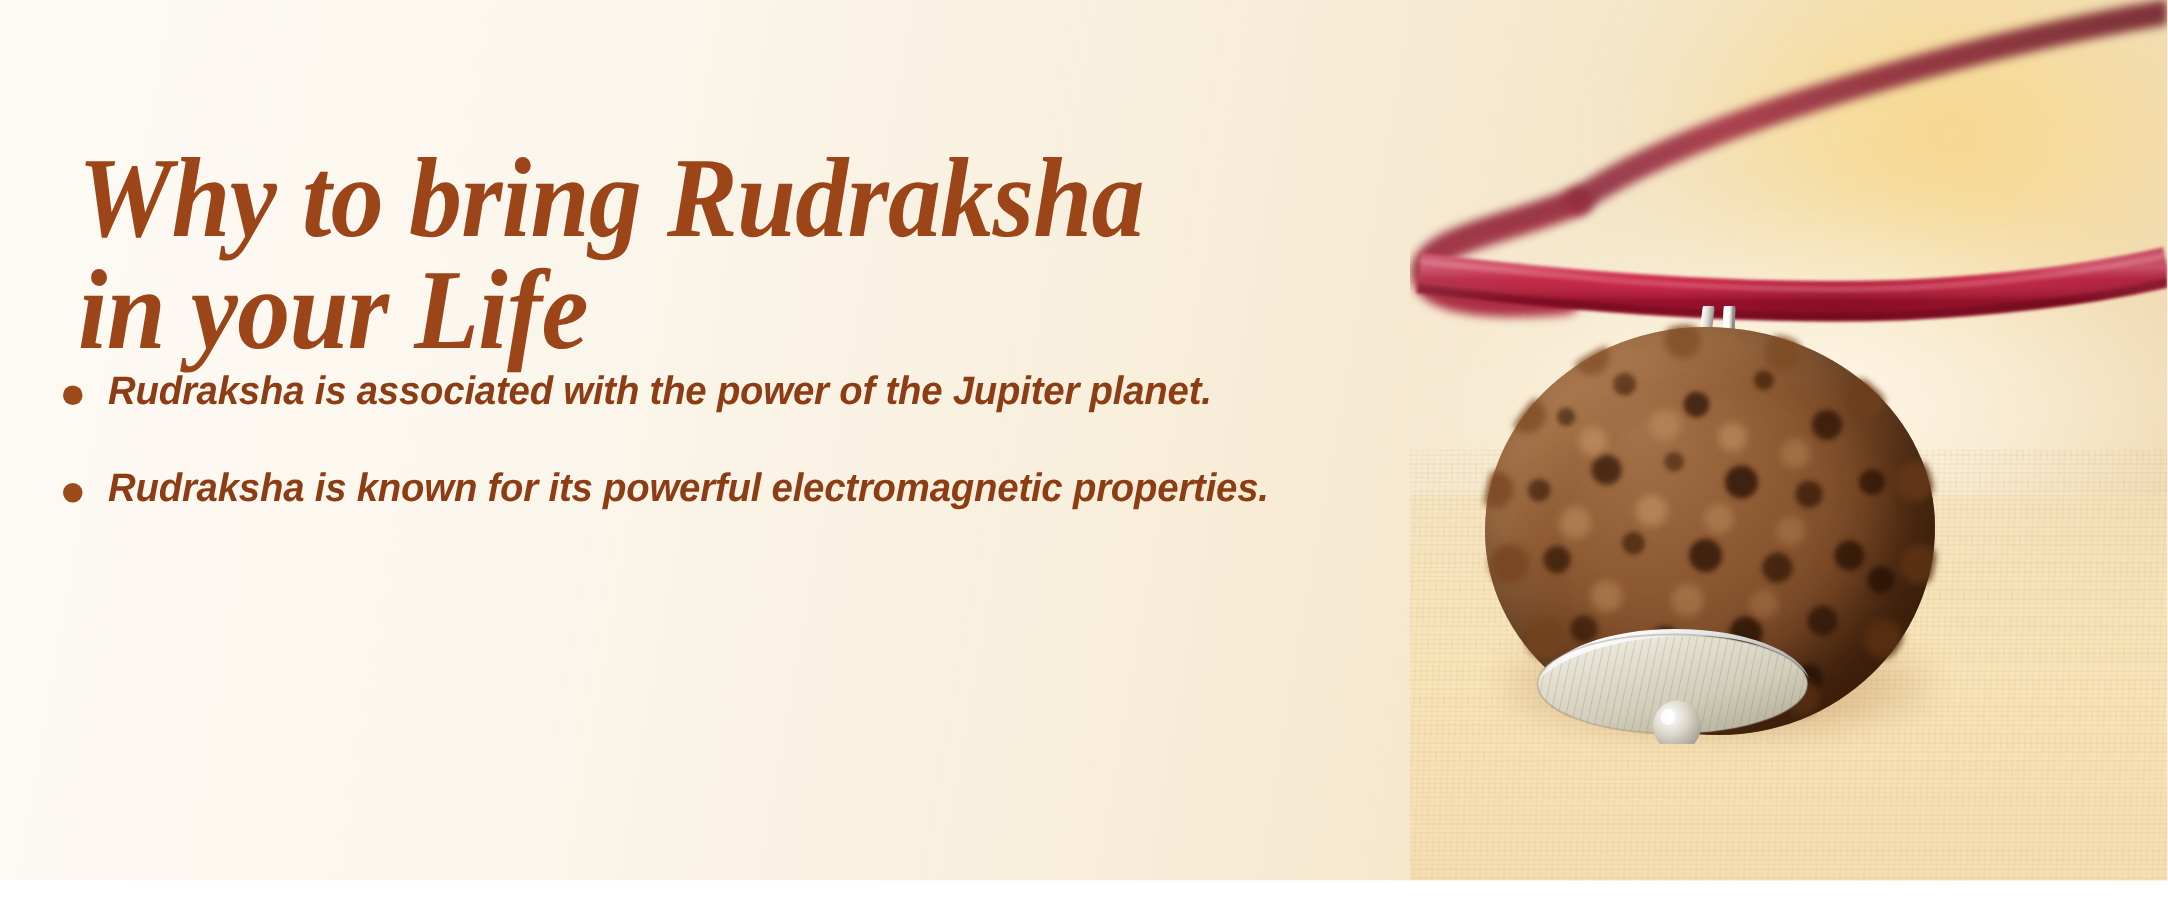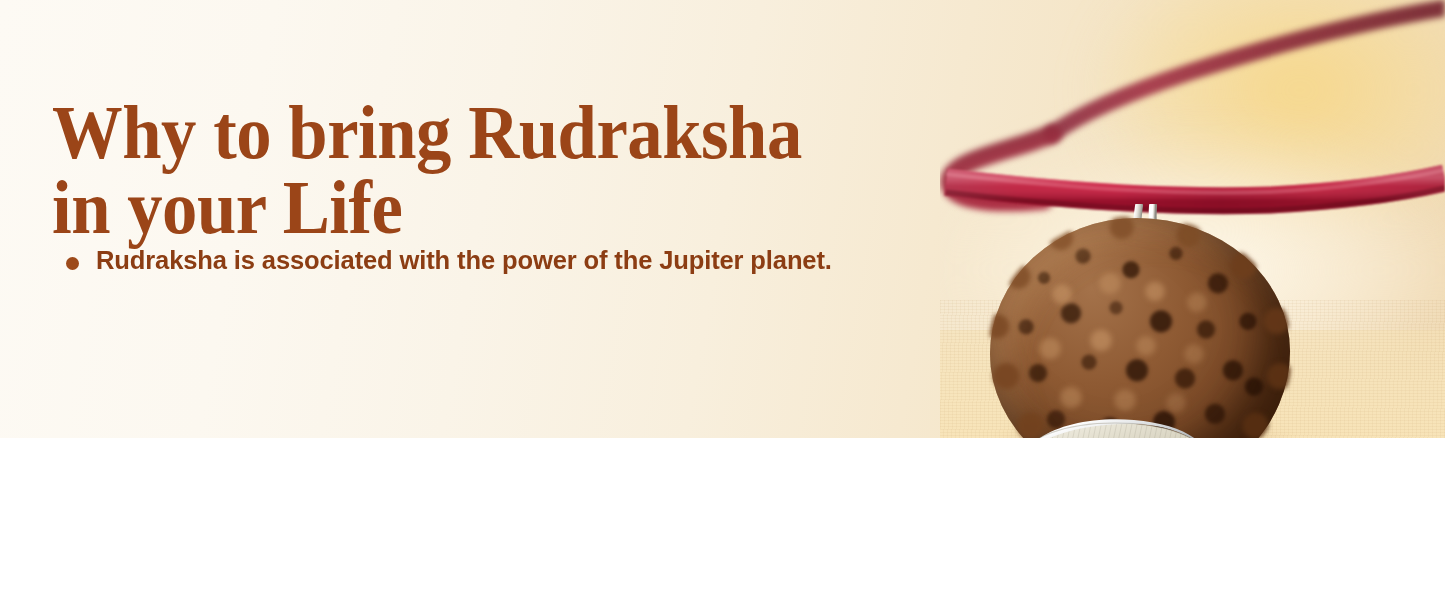--- a/index.html
+++ b/index.html
@@ -3,32 +3,33 @@
 <meta charset="utf-8">
 <style>
   html, body {
     margin: 0;
     padding: 0;
     background: #ffffff;
   }
   #banner {
     position: relative;
     width: 1445px;
-    height: 438px;
+    height: 587px;
     overflow: hidden;
     font-family: "Liberation Sans", sans-serif;
     background: linear-gradient(100deg,
         #fdfaf4 0%,
         #fcf8f0 18%,
         #faf4e8 34%,
         #f8efdd 50%,
         #f6e9d0 64%,
         #f4e3c2 78%,
         #f2debb 90%,
         #f0dab4 100%);
+    font-style: italic;
   }
 
   
   #photo {
     position: absolute;
     top: 0;
     left: 940px;
     width: 505px;
     height: 610px;
     overflow: hidden;
@@ -237,21 +238,21 @@
     line-height: 0.99;
     letter-spacing: -0.5px;
     color: #9b4518;
     transform: scaleX(0.93);
     transform-origin: left top;
   }
   #headline .hl-line { display: block; white-space: nowrap; }
 
   #bullets {
     position: absolute;
-    left: 60px;
+    left: 36px;
     top: 243px;
     width: 950px;
   }
   .bullet-row {
     position: relative;
     display: block;
     padding-left: 36px;
     margin-bottom: 31px;
   }
   .bullet-row:last-child { margin-bottom: 0; }
@@ -405,16 +406,20 @@
     <h1 id="headline">
       <span class="hl-line">Why to bring Rudraksha</span>
       <span class="hl-line">in your Life</span>
     </h1>
 
     <ul id="bullets" style="list-style:none;margin:0;padding:0;">
       <li class="bullet-row">
         <span class="dot"></span>
         <span class="bullet-text">Rudraksha is associated with the power of the Jupiter planet.</span>
       </li>
+      <li class="bullet-row">
+        <span class="dot"></span>
+        <span class="bullet-text">Rudraksha is known for its powerful electromagnetic properties.</span>
+      </li>
     </ul>
 
   </div>
 </div>
 
 </body></html>

